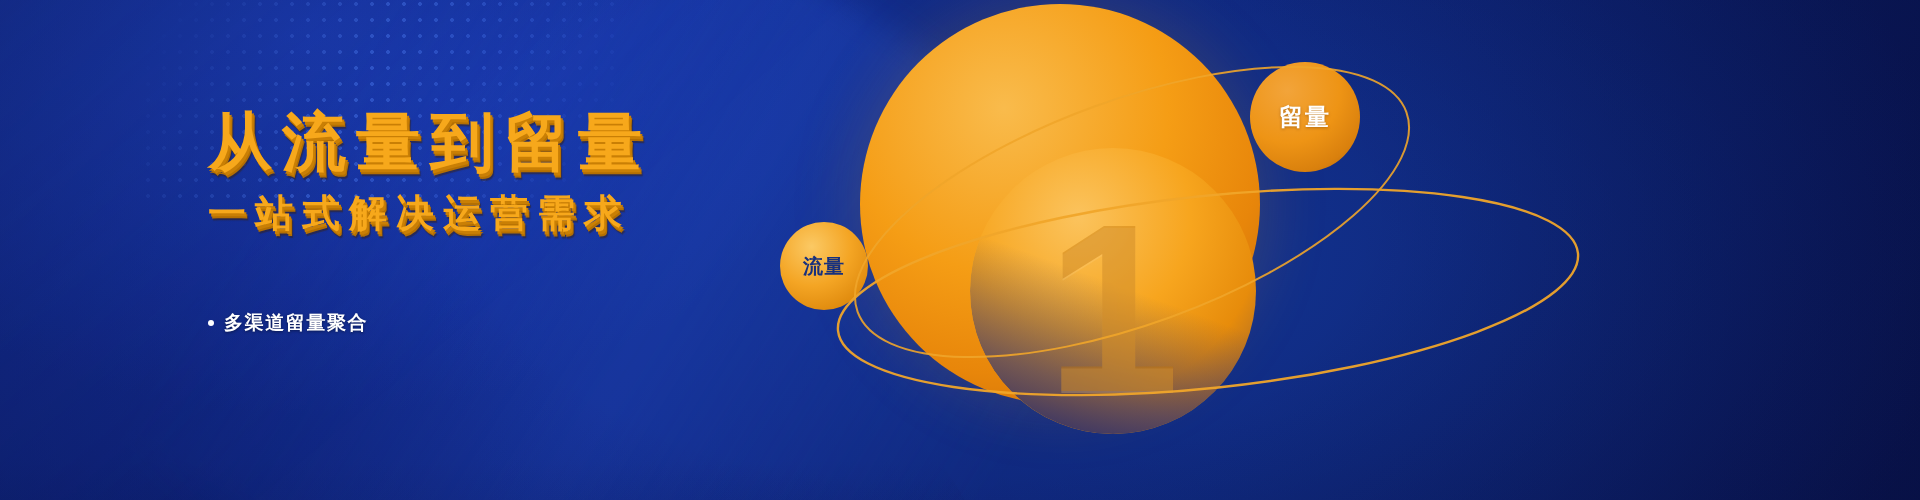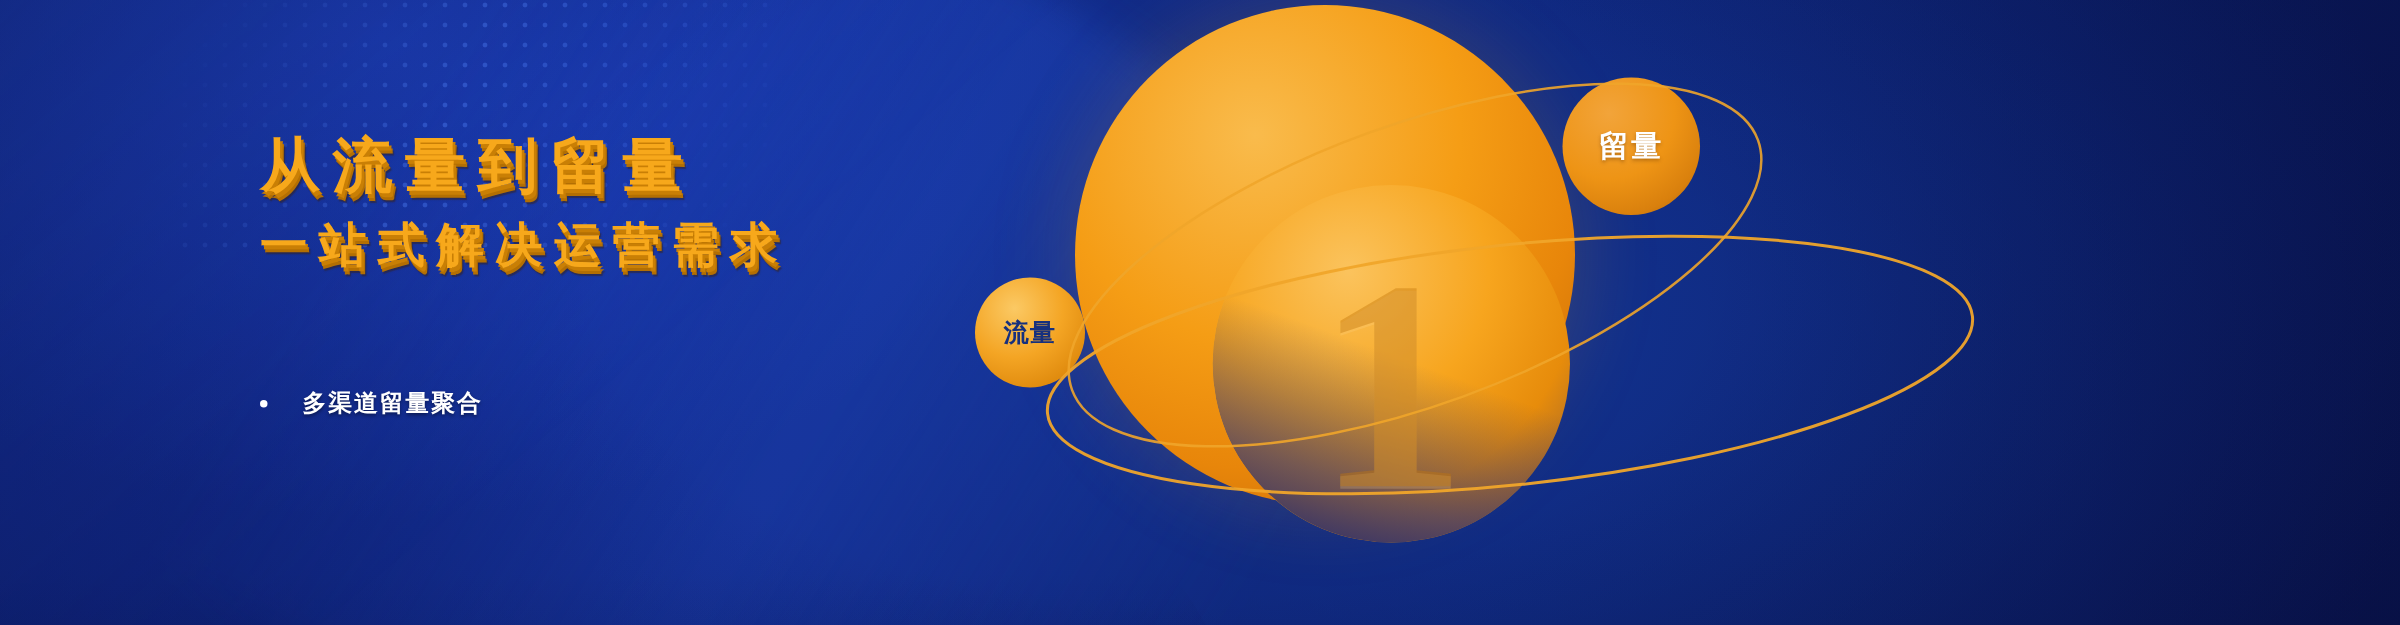--- a/index.html
+++ b/index.html
@@ -64,21 +64,21 @@
 
   
   .copy {
     position: absolute;
     left: 208px;
     top: 110px;
     width: 620px;
     z-index: 6;
   }
   .headline {
-    font-size: 48px;
+    font-size: 64px;
     font-weight: 700;
     letter-spacing: 10px;
     line-height: 1.0;
     color: #f7a81b;
     text-shadow:
       2px 3px 0 #c97f05,
       3px 5px 0 #b36f03,
       4px 7px 1px rgba(60,30,0,0.45);
     white-space: nowrap;
   }
@@ -92,21 +92,21 @@
     left: 208px;
     top: 310px;
     display: flex;
     align-items: center;
     gap: 34px;
     z-index: 6;
   }
   .bullet {
     display: flex;
     align-items: center;
-    gap: 28px;
+    gap: 10px;
     color: #ffffff;
     font-size: 19px;
     font-weight: 700;
     letter-spacing: 1.6px;
     white-space: nowrap;
     text-shadow: 0 1px 3px rgba(0,0,0,0.45);
   }
   .bullet .dot {
     width: 6px; height: 6px;
     border-radius: 50%;
@@ -120,21 +120,20 @@
     left: 740px; top: 0;
     width: 1180px; height: 500px;
     z-index: 4;
   }
   .sphere {
     position: absolute;
     border-radius: 50%;
     display: flex;
     align-items: center;
     justify-content: center;
-    font-family: Liberation Serif, serif;
   }
   .sphere-big {
     left: 120px; top: 4px;
     width: 400px; height: 400px;
     background:
       radial-gradient(circle at 36% 26%, #f9bb4c 0%, #f59d15 42%, #e8860a 68%, #b9620a 100%);
     box-shadow: 0 0 70px rgba(245,160,20,0.18);
   }
   .sphere-mid {
     left: 230px; top: 148px;

